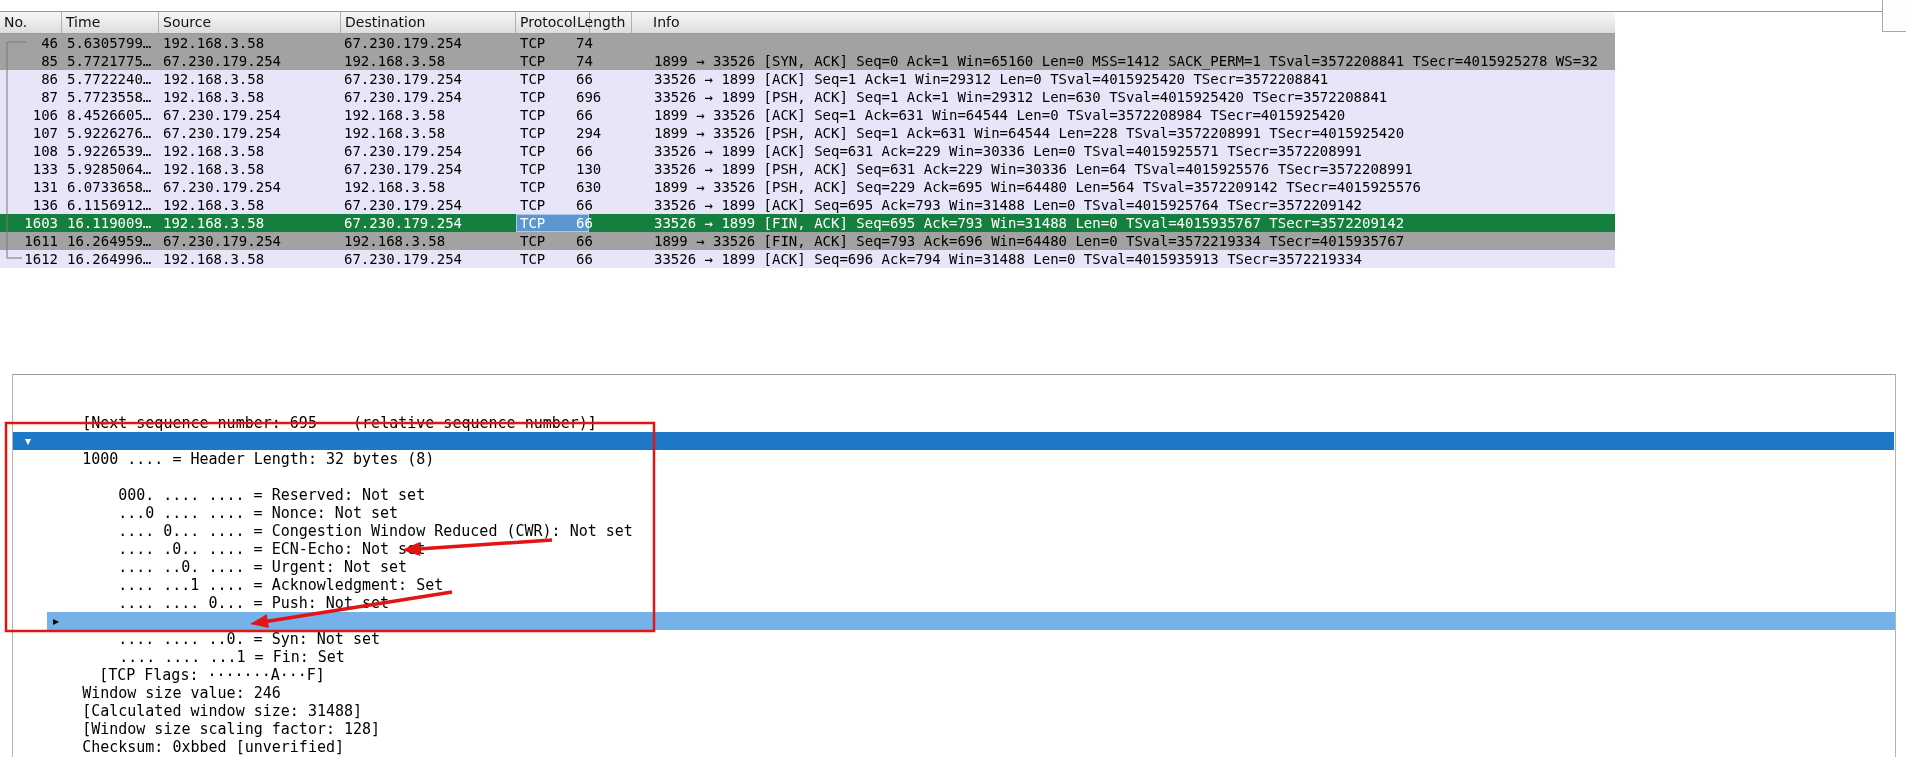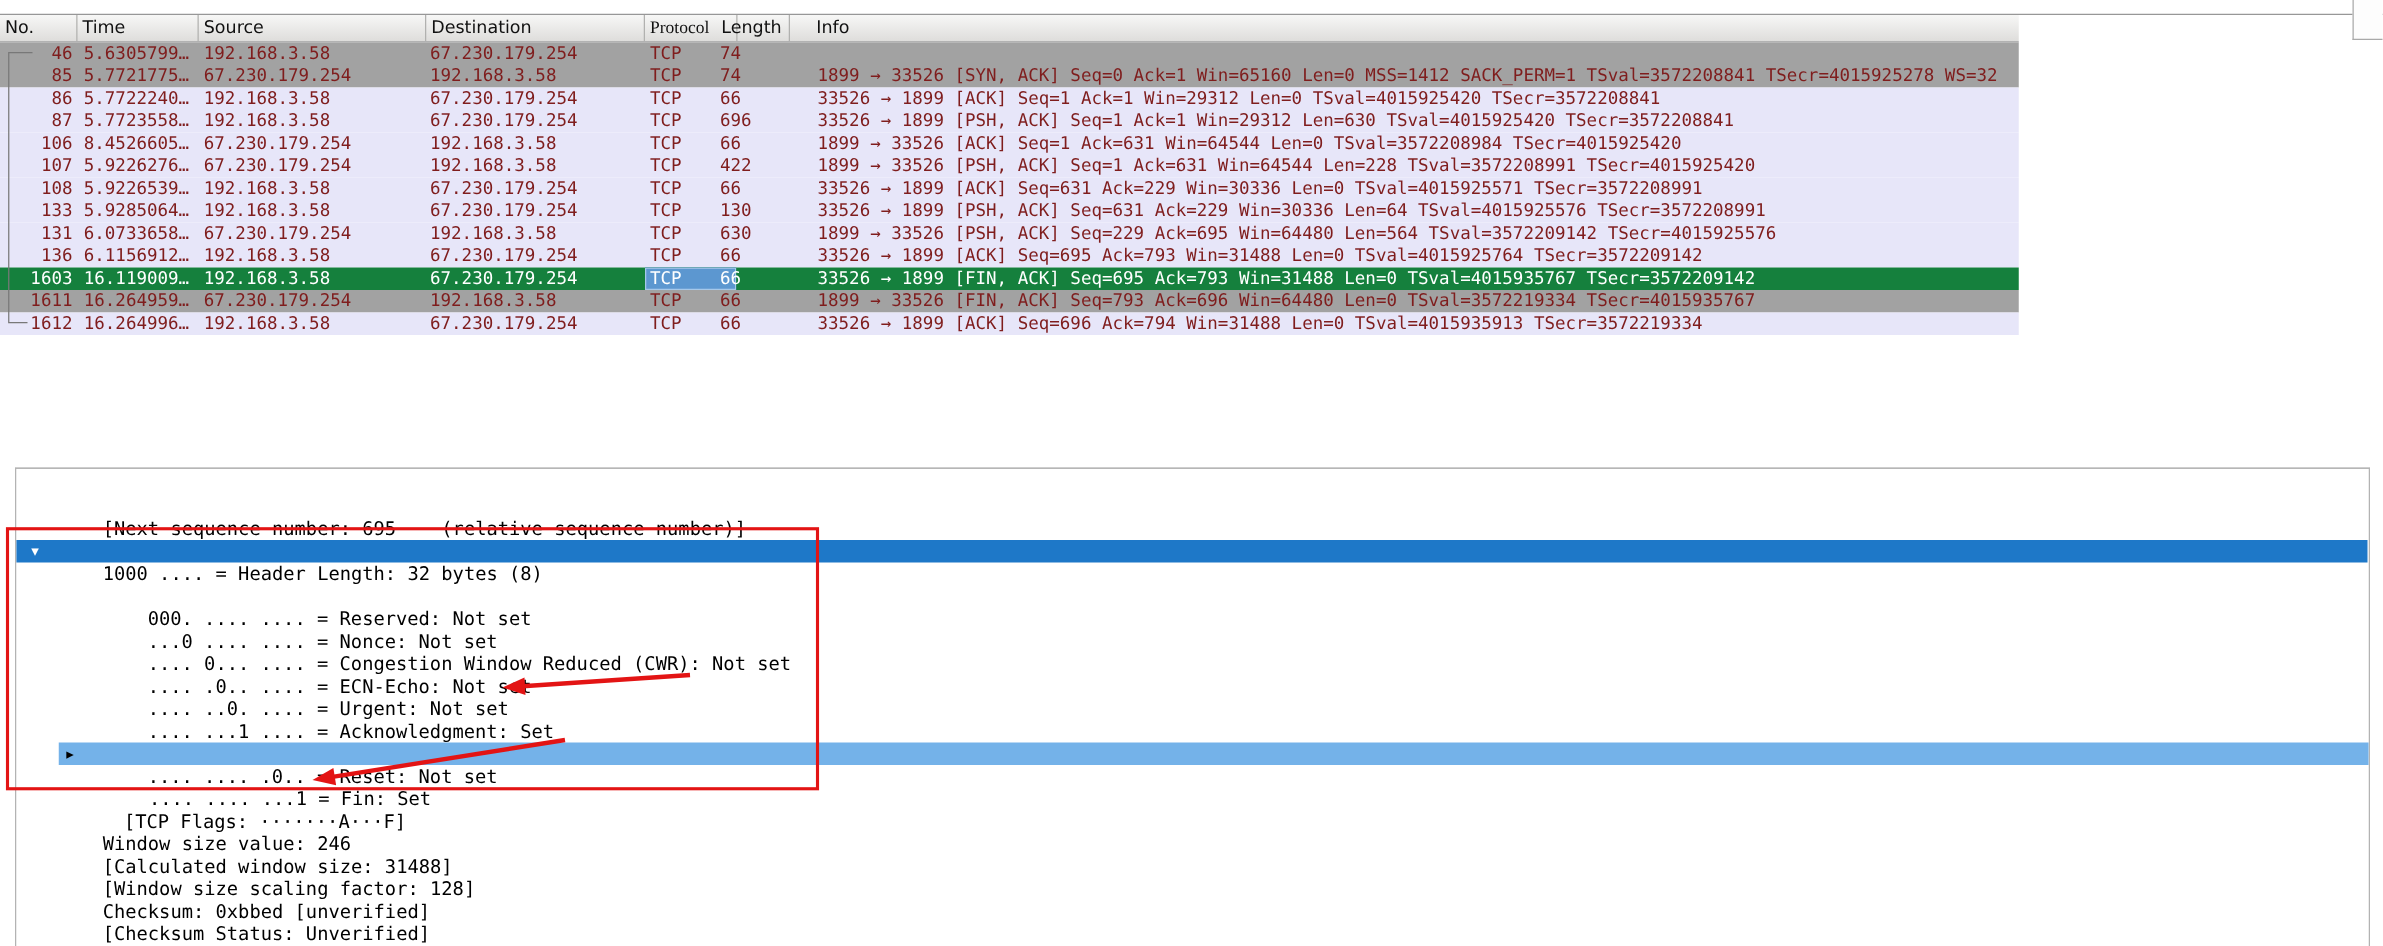--- a/index.html
+++ b/index.html
@@ -13,26 +13,26 @@
   #plist{position:absolute;left:0;top:12px;width:1615px;}
   .phead{position:relative;height:21px;background:linear-gradient(#f7f7f6,#dedddb);
          border-bottom:1px solid #9c9c9c;box-sizing:content-box;}
   .hc{position:absolute;top:0;height:21px;line-height:21px;border-right:1px solid #b1b1af;
       box-sizing:border-box;font-size:14px;color:#111;padding-left:4px;overflow:hidden;
       white-space:nowrap;}
   .hc-no{left:0;width:62px;}
   .hc-time{left:62px;width:97px;}
   .hc-src{left:159px;width:182px;}
   .hc-dst{left:341px;width:175px;}
-  .hc-proto{left:516px;width:74px;font-family:Liberation Serif, serif;}
+  .hc-proto{left:516px;width:74px;}
   .hc-len{left:573px;width:59px;}
   .hc-info{left:649px;width:1257px;border-right:none;}
   #prows{position:relative;}
   .prow{position:relative;height:18px;line-height:18px;
-        font-family:"DejaVu Sans Mono",monospace;font-size:14px;color:#7f1d1d;
+        font-family:"DejaVu Sans Mono",monospace;font-size:14px;color:#000000;
         white-space:pre;}
   .row-gray{background:#a2a2a2;}
   .row-purple{background:#e7e6f9;}
   .row-selected{background:#15803d;color:#fff;}
   .c{position:absolute;top:0;height:18px;overflow:hidden;white-space:pre;}
   .no{left:0;width:58px;text-align:right;}
   .time{left:67px;width:94px;}
   .src{left:163px;width:178px;}
   .dst{left:344px;width:170px;}
   .proto{left:516px;width:73px;padding-left:4px;box-sizing:border-box;}
@@ -118,21 +118,21 @@
     <span class="c proto">TCP</span>
     <span class="c len">66</span>
     <span class="c info">1899 → 33526 [ACK] Seq=1 Ack=631 Win=64544 Len=0 TSval=3572208984 TSecr=4015925420</span>
   </div>
       <div class="prow row-purple">
     <span class="c no">107</span>
     <span class="c time">5.9226276…</span>
     <span class="c src">67.230.179.254</span>
     <span class="c dst">192.168.3.58</span>
     <span class="c proto">TCP</span>
-    <span class="c len">422</span>
+    <span class="c len">294</span>
     <span class="c info">1899 → 33526 [PSH, ACK] Seq=1 Ack=631 Win=64544 Len=228 TSval=3572208991 TSecr=4015925420</span>
   </div>
       <div class="prow row-purple">
     <span class="c no">108</span>
     <span class="c time">5.9226539…</span>
     <span class="c src">192.168.3.58</span>
     <span class="c dst">67.230.179.254</span>
     <span class="c proto">TCP</span>
     <span class="c len">66</span>
     <span class="c info">33526 → 1899 [ACK] Seq=631 Ack=229 Win=30336 Len=0 TSval=4015925571 TSecr=3572208991</span>
@@ -239,20 +239,24 @@
     
     <span class="txt">.... ...1 .... = Acknowledgment: Set</span>
   </div>
       <div class="dline lvl3">
     
     <span class="txt">.... .... 0... = Push: Not set</span>
   </div>
       <div class="dline lvl3">
     
     <span class="txt">.... .... .0.. = Reset: Not set</span>
+  </div>
+      <div class="dline lvl3">
+    
+    <span class="txt">.... .... ..0. = Syn: Not set</span>
   </div>
       <div class="dline lvl3 st-fin">
     <span class="exp">▸</span>
     <span class="txt">.... .... ...1 = Fin: Set</span>
   </div>
       <div class="dline lvl2">
     
     <span class="txt">[TCP Flags: ·······A···F]</span>
   </div>
       <div class="dline lvl1">

